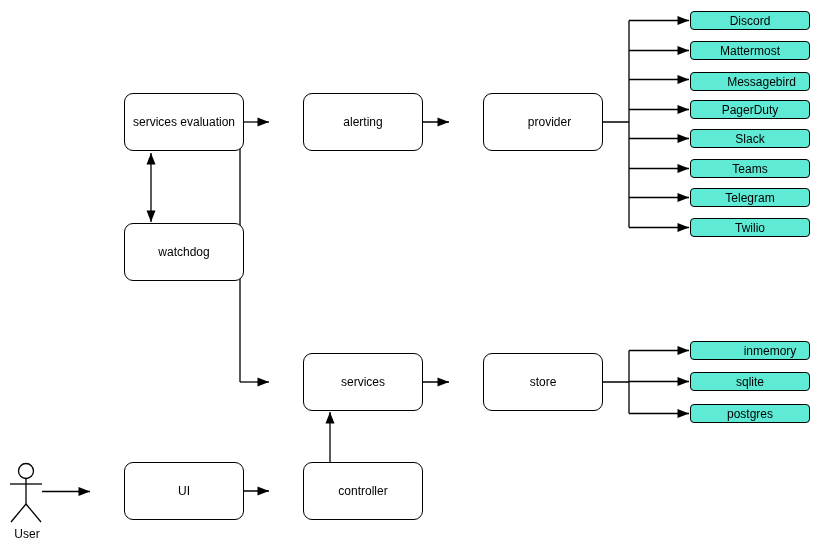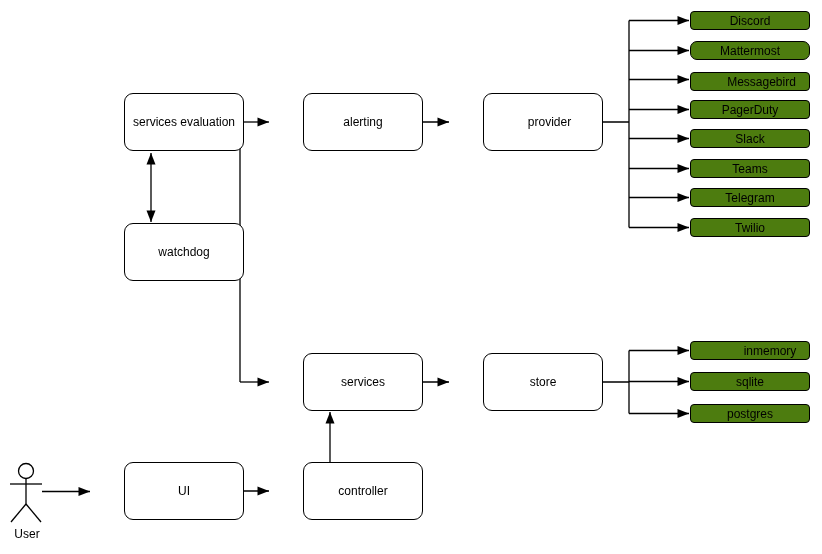--- a/index.html
+++ b/index.html
@@ -32,40 +32,40 @@
     text-align: center;
     white-space: nowrap;
     margin-left: 33px;
   }
   .leaf {
     position: absolute;
     box-sizing: border-box;
     left: 690px;
     width: 120px;
     height: 19px;
-    background: #4d7c0f;
+    background: #5eead4;
     border: 1.3px solid #000000;
     border-radius: 4px;
     display: flex;
     align-items: center;
     justify-content: center;
     font-size: 12px;
     white-space: nowrap;
   }
   
   .n-services  { left: 91px;  top: 93px;  }
   .n-watchdog  { left: 91px;  top: 223px; }
   .n-alerting  { left: 270px; top: 93px;  }
   .n-provider  { left: 450px; top: 93px; padding-left: 13px;  }
   .n-storage   { left: 270px; top: 353px; }
   .n-store     { left: 450px; top: 353px; }
   .n-ui        { left: 91px;  top: 462px; }
   .n-controller{ left: 270px; top: 462px; }
   
-  .p0 { top: 11px;  } .p1 { top: 41px; border-radius: 7px;  } .p2 { top: 72px; padding-left: 23px;  } .p3 { top: 100px; }
+  .p0 { top: 11px;  } .p1 { top: 41px;  } .p2 { top: 72px; padding-left: 23px;  } .p3 { top: 100px; }
   .p4 { top: 129px; } .p5 { top: 159px; } .p6 { top: 188px; text-align: right; } .p7 { top: 218px; }
   
   .s0 { top: 341px; padding-left: 40px; } .s1 { top: 372px; } .s2 { top: 404px; }
   .actor-label {
     position: absolute;
     left: 4px; top: 527px;
     width: 46px;
     text-align: center;
     font-size: 12px;
   }

